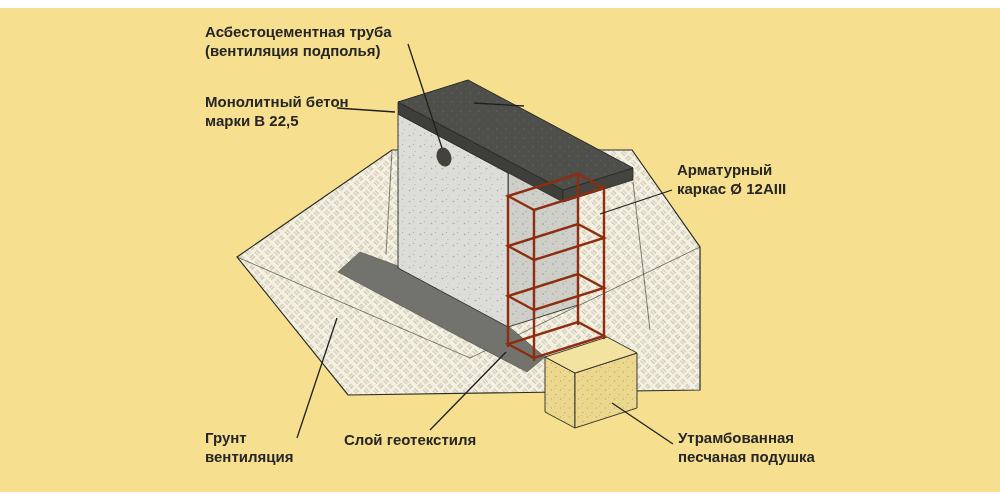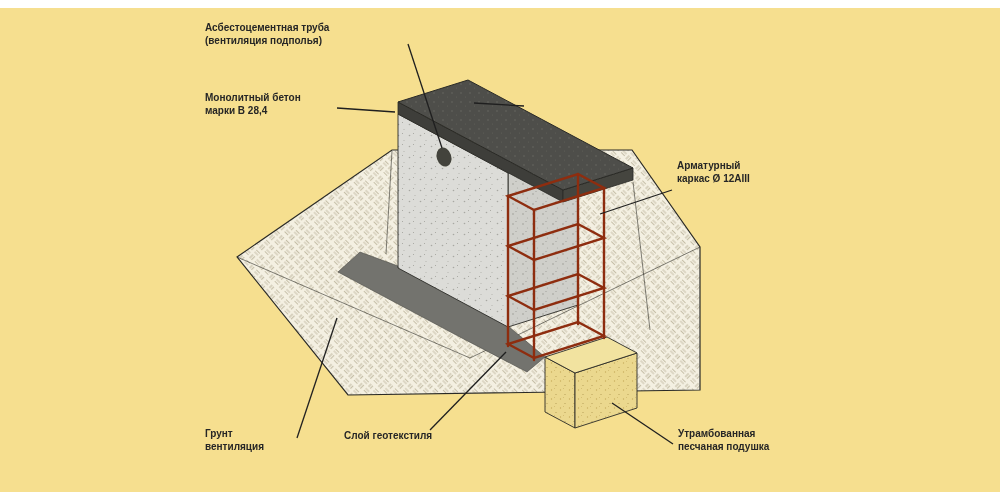--- a/index.html
+++ b/index.html
@@ -6,21 +6,21 @@
   .canvas{
     position:relative;width:1000px;height:500px;overflow:hidden;
     background:var(--background);
     font-family:"Liberation Sans",sans-serif;
   }
   .border-strip{position:absolute;left:0;width:1000px;height:8px;background:var(--border);}
   .border-strip.top{top:0;}
   .border-strip.bottom{bottom:0;}
   svg.scene{position:absolute;left:0;top:0;width:1000px;height:500px;}
   .label{
-    position:absolute;font-weight:bold;font-size:10px;line-height:1.28;
+    position:absolute;font-weight:bold;font-size:15px;line-height:1.28;
     color:var(--label-text);white-space:pre-line;
   }
   .lbl-pipe{left:205px;top:22px;}
   .lbl-concrete{left:205px;top:92px;}
   .lbl-waterproofing{left:527px;top:92px;}
   .lbl-rebar{left:677px;top:160px;}
   .lbl-ground{left:205px;top:428px;}
   .lbl-geotextile{left:344px;top:430px;}
   .lbl-sand{left:678px;top:428px;}
 
@@ -132,21 +132,21 @@
       <line class="leader" x1="672" y1="190" x2="600" y2="214"></line>
       <line class="leader" x1="297" y1="438" x2="337" y2="318"></line>
       <line class="leader" x1="430" y1="430" x2="506" y2="352"></line>
       <line class="leader" x1="673" y1="444" x2="612" y2="403"></line>
     </g>
   </svg>
 
   <div class="label lbl-pipe">Асбестоцементная труба
 (вентиляция подполья)</div>
   <div class="label lbl-concrete">Монолитный бетон
-марки В 28,4</div>
+марки В 22,5</div>
   <div class="label lbl-rebar">Арматурный
 каркас Ø 12АIII</div>
   <div class="label lbl-ground">Грунт
 вентиляция</div>
   <div class="label lbl-geotextile">Слой геотекстиля</div>
   <div class="label lbl-sand">Утрамбованная
 песчаная подушка</div>
 
   <div class="border-strip top"></div>
   <div class="border-strip bottom"></div>

